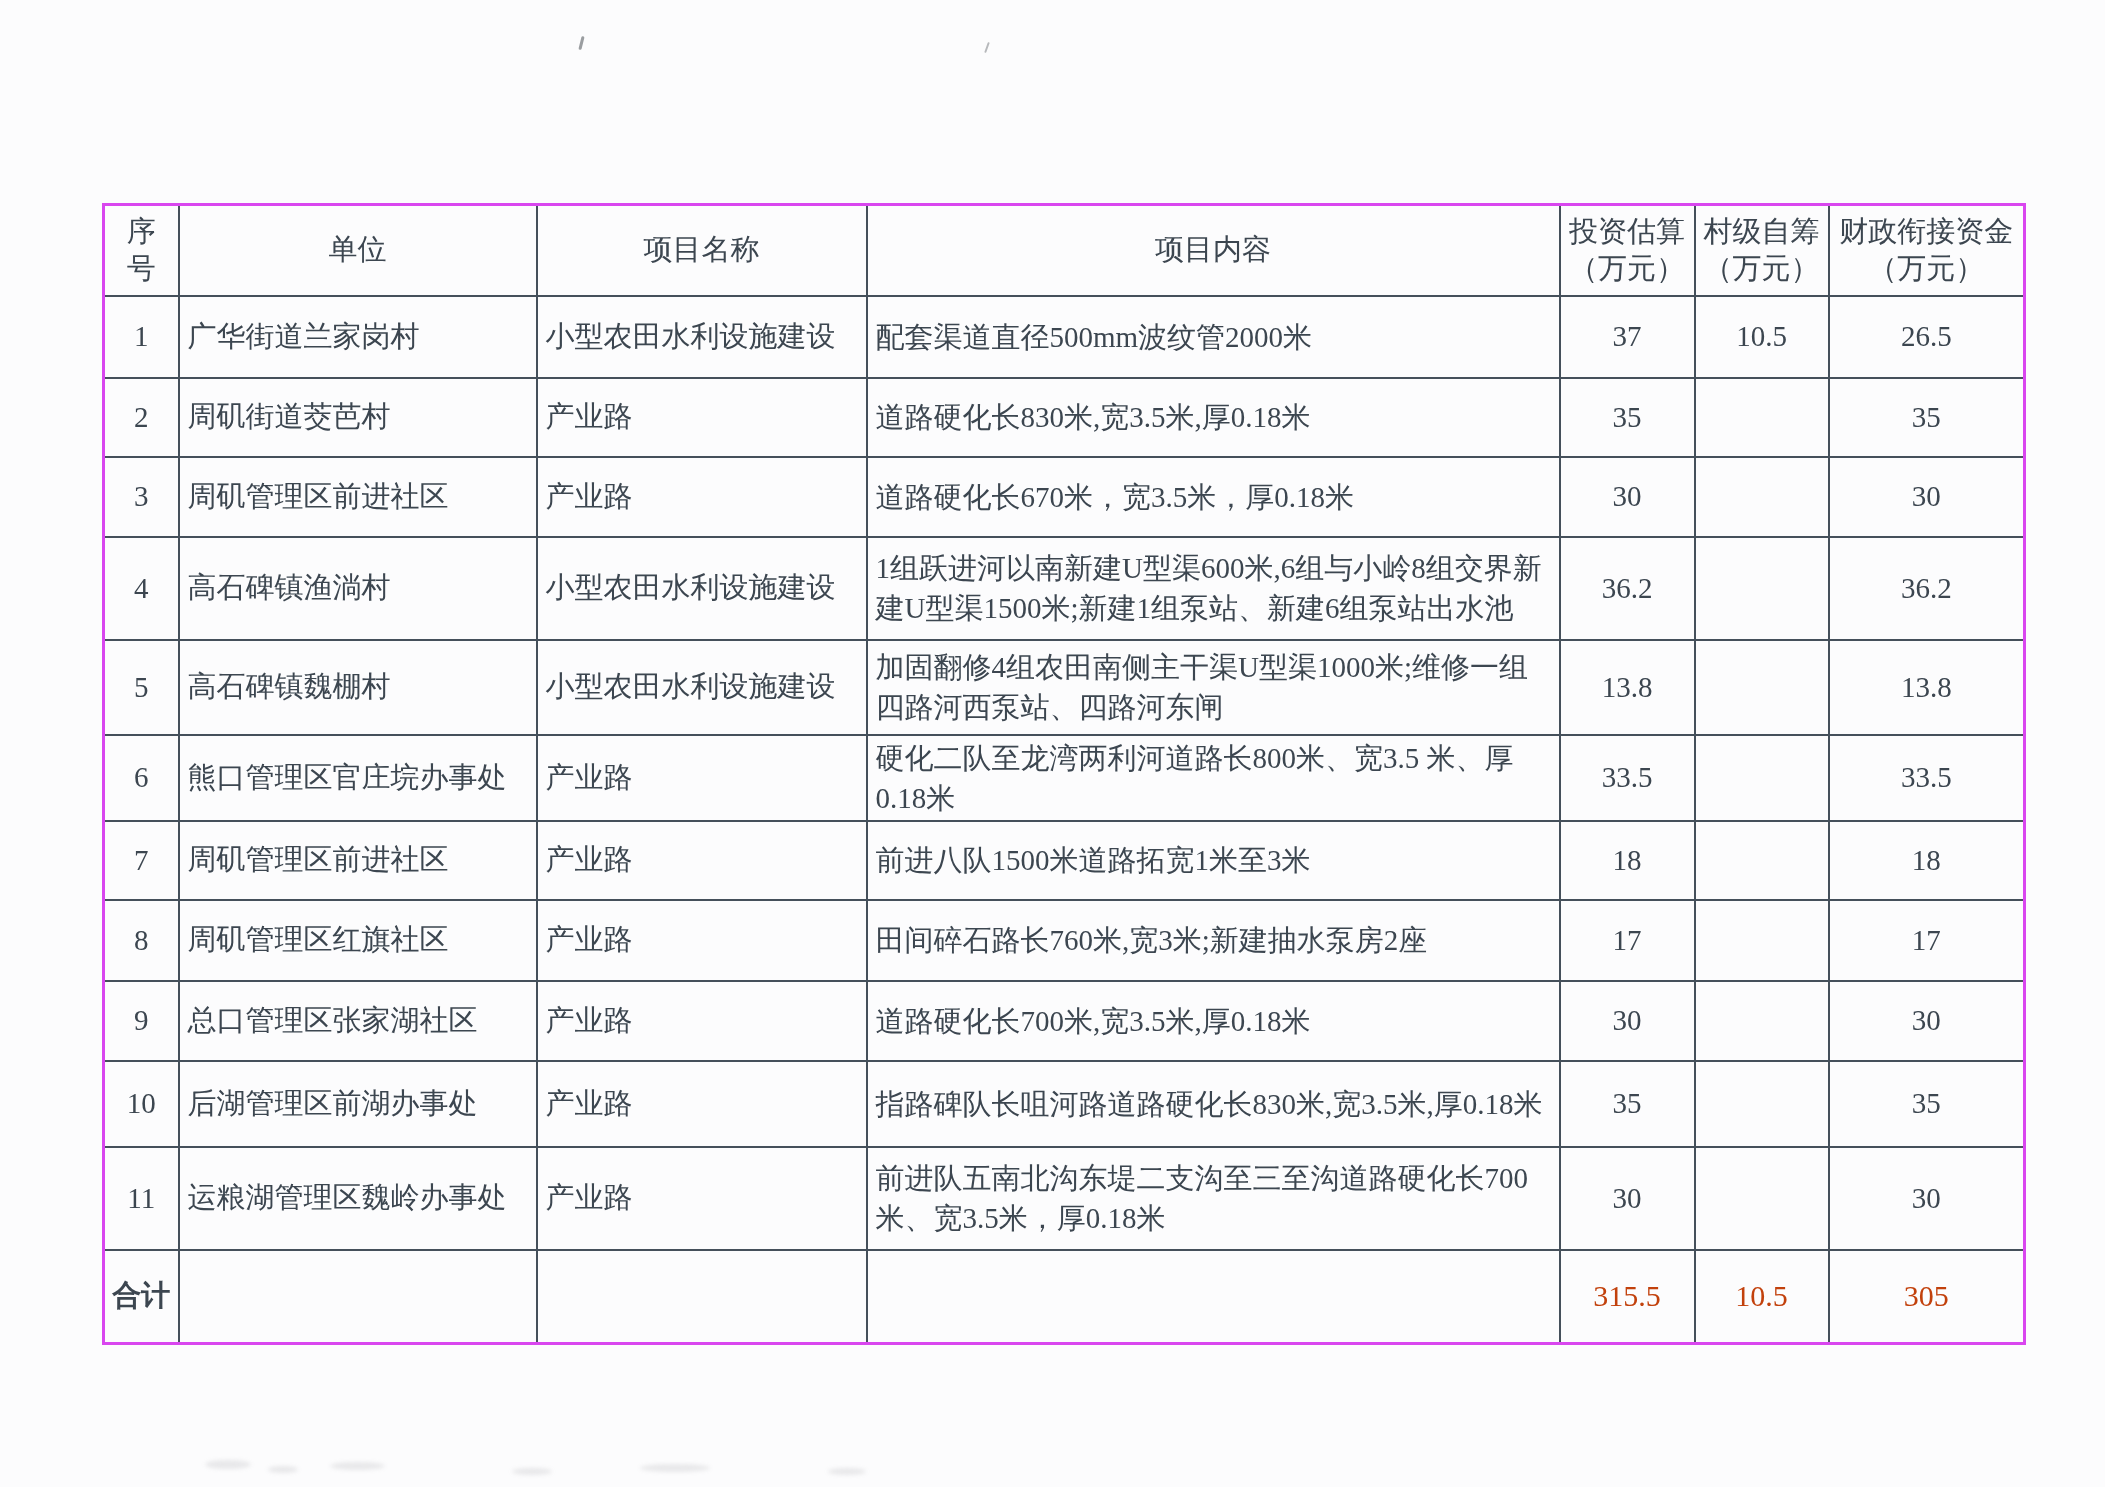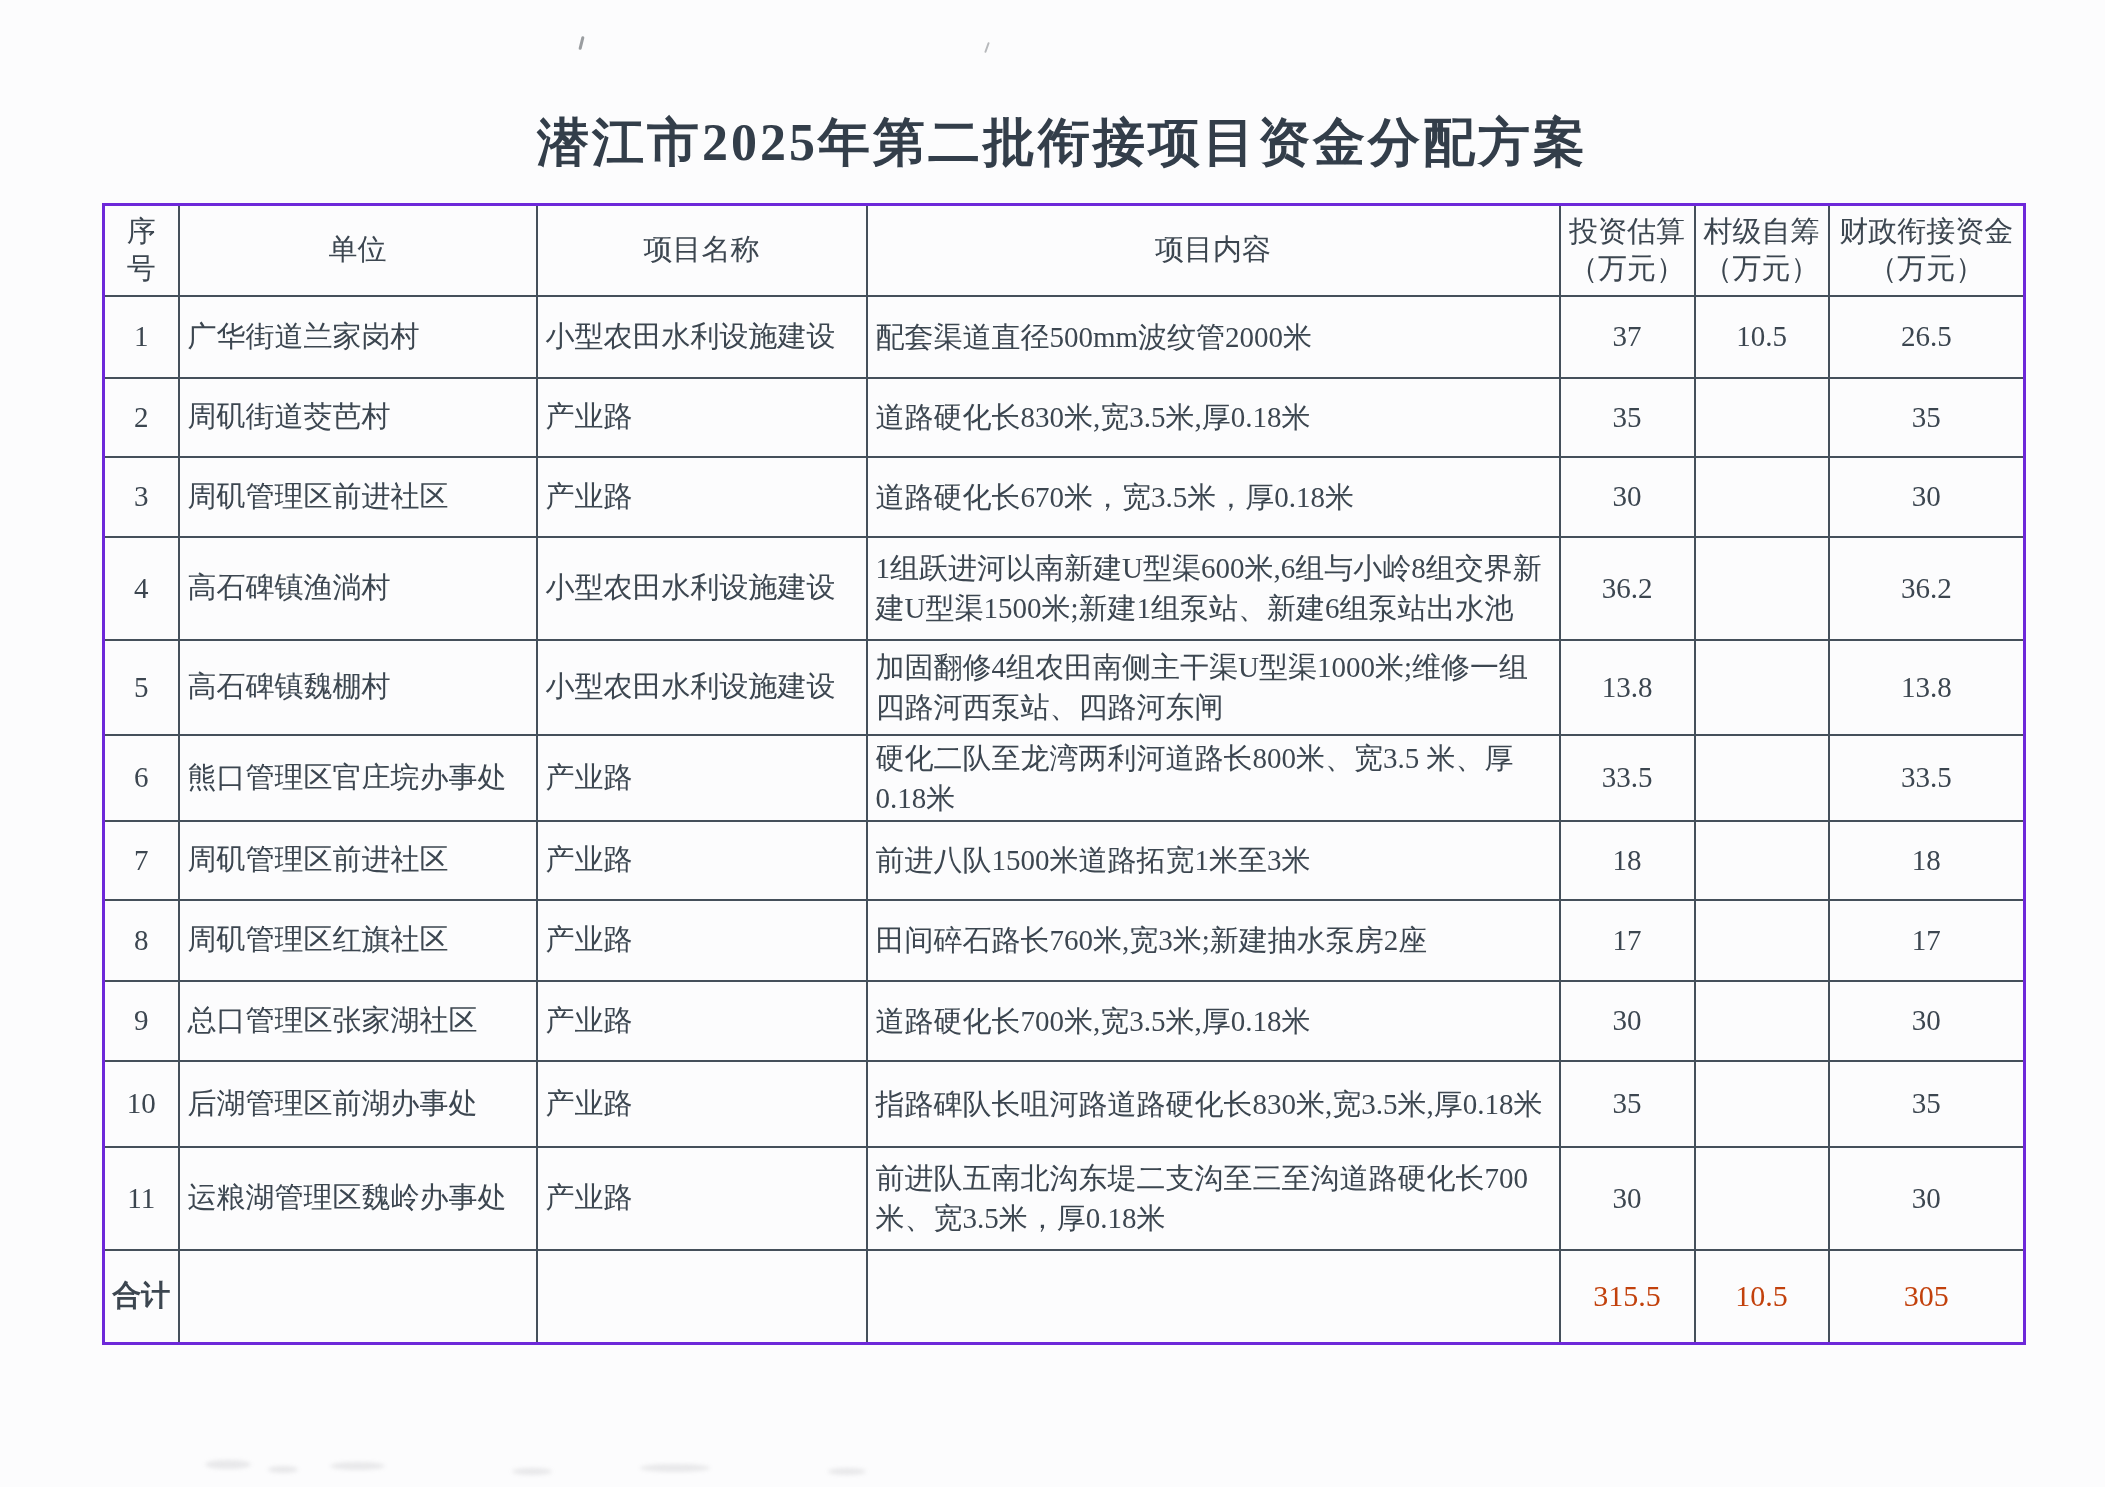--- a/index.html
+++ b/index.html
@@ -25,21 +25,21 @@
     background:transparent;
   }
   table.alloc th, table.alloc td{
     border:2px solid #45505b;
     padding:2px 8px;
     font-size:29px;
     color:#3c4650;
     vertical-align:middle;
     overflow:hidden;
   }
-  table.alloc{border:3px solid #6d28d9;}
+  table.alloc{border:3px solid #d946ef;}
   thead tr{height:91px;}
   tfoot tr{height:94px;}
   th{font-weight:normal;text-align:center;line-height:1.3;}
   th .hline{display:block;}
   tbody tr:nth-child(1){height:82px;}
   tbody tr:nth-child(2){height:79px;}
   tbody tr:nth-child(3){height:80px;}
   tbody tr:nth-child(4){height:103px;}
   tbody tr:nth-child(5){height:95px;}
   tbody tr:nth-child(6){height:85px;}
@@ -69,21 +69,20 @@
   .s6{left:828px;top:1468px;width:38px;height:7px;}
 </style>
 </head>
 <body>
 
 <div class="page">
 
   <div class="mark mark1"></div>
   <div class="mark mark2"></div>
 
-  <h1 class="title">潜江市2025年第二批衔接项目资金分配方案</h1>
 
   <table class="alloc">
     <colgroup>
       <col style="width:75px">
       <col style="width:358px">
       <col style="width:330px">
       <col style="width:693px">
       <col style="width:135px">
       <col style="width:134px">
       <col style="width:196px">

